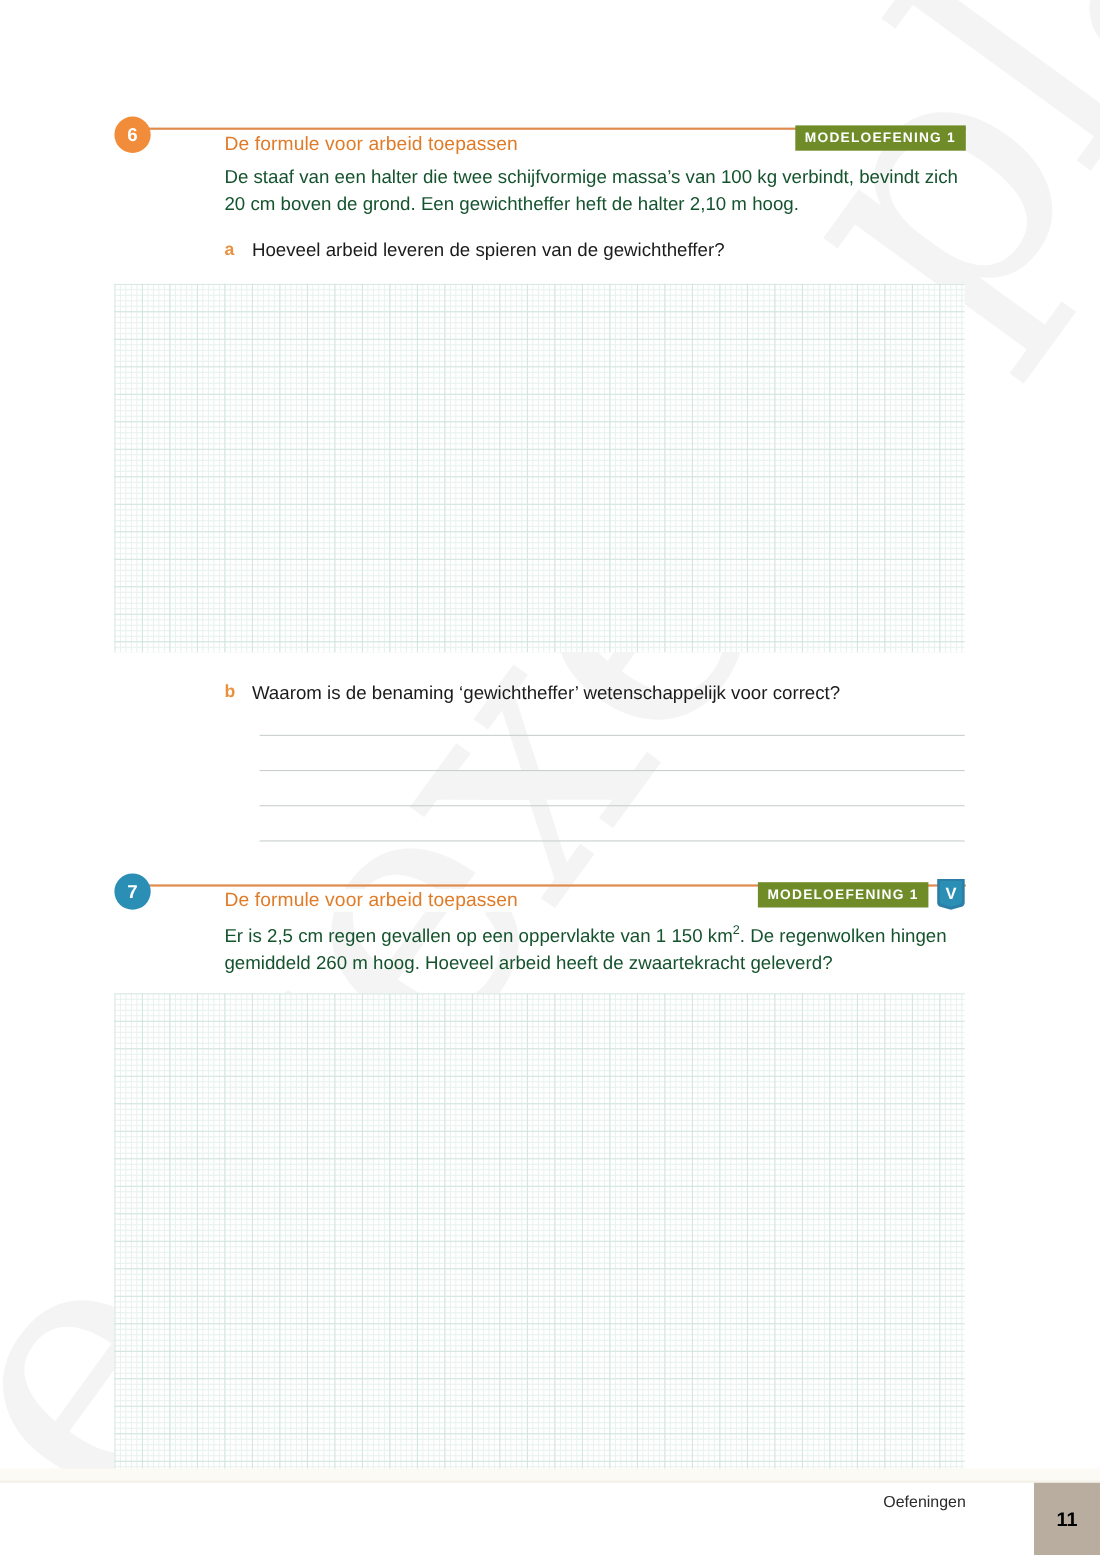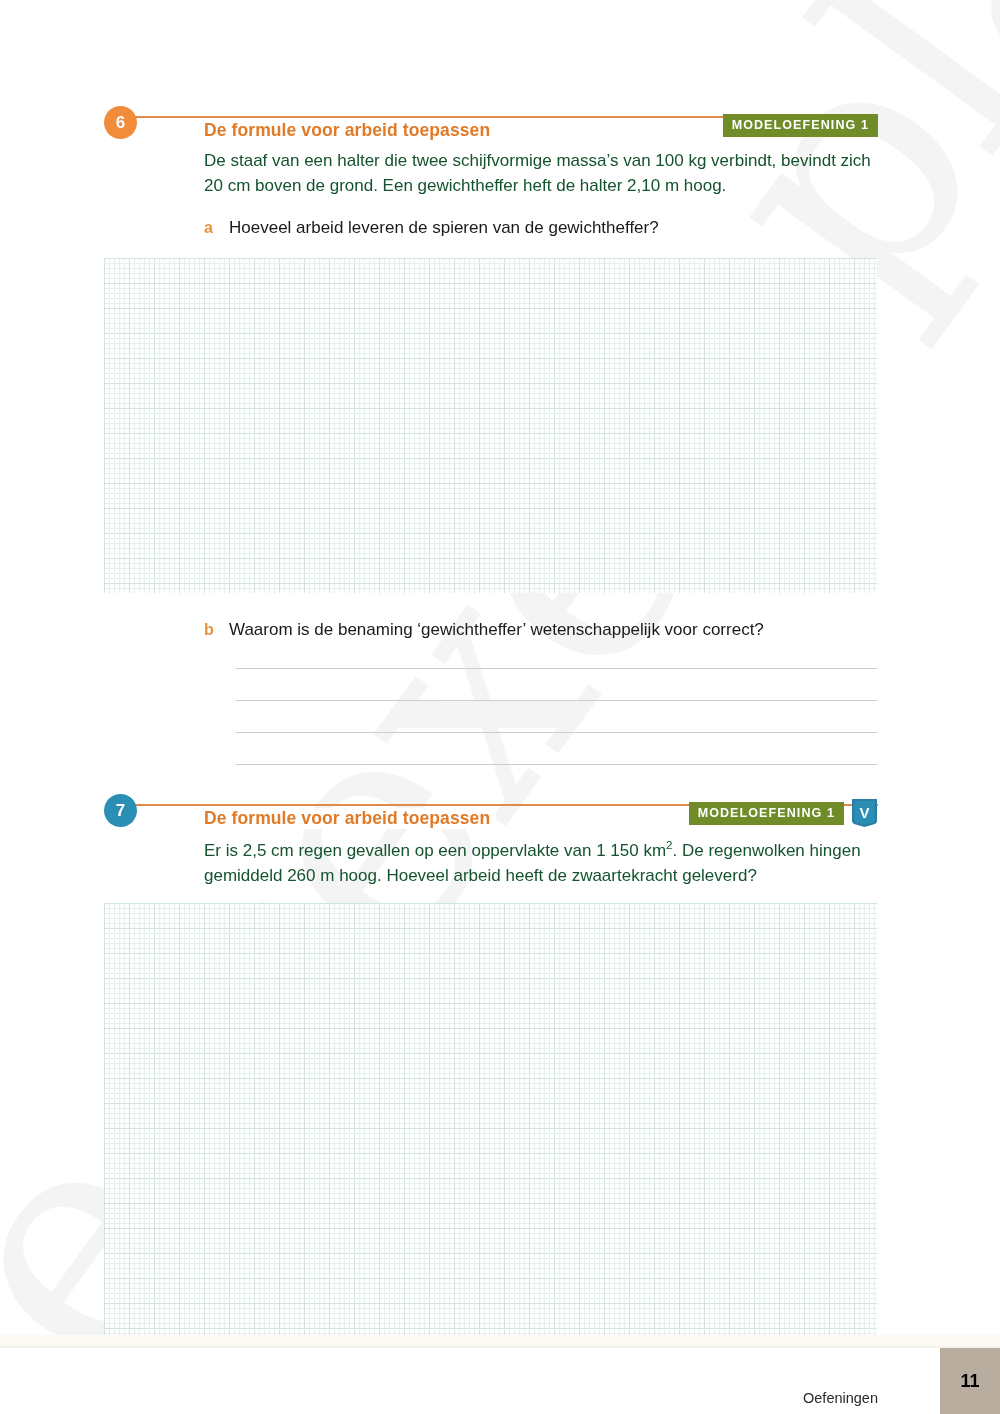--- a/index.html
+++ b/index.html
@@ -89,21 +89,21 @@
     height: 1.5px;
     background: #e08a4e;
     z-index: 1;
   }
 
   .ex-title {
     position: absolute;
     left: 100px;
     top: 14px;
     font-size: 17.5px;
-    font-weight: 700;
+    font-weight: 400;
     color: #e07b28;
     letter-spacing: 0.1px;
     background: #ffffff;
     padding: 0 6px 0 0;
     z-index: 2;
     white-space: nowrap;
   }
 
   .model-badge {
     position: absolute;
@@ -205,21 +205,20 @@
     background: #f4f1e8;
     z-index: 6;
   }
   .footer-label {
     position: absolute;
     right: 122px;
     top: 1358px;
     font-size: 14.5px;
     color: #2a2a2a;
     z-index: 7;
-    margin-top: 32px;
   }
   .page-number-box {
     position: absolute;
     right: 0;
     top: 1348px;
     width: 60px;
     height: 66px;
     background: #b9ada0;
     color: #000000;
     font-size: 18px;

